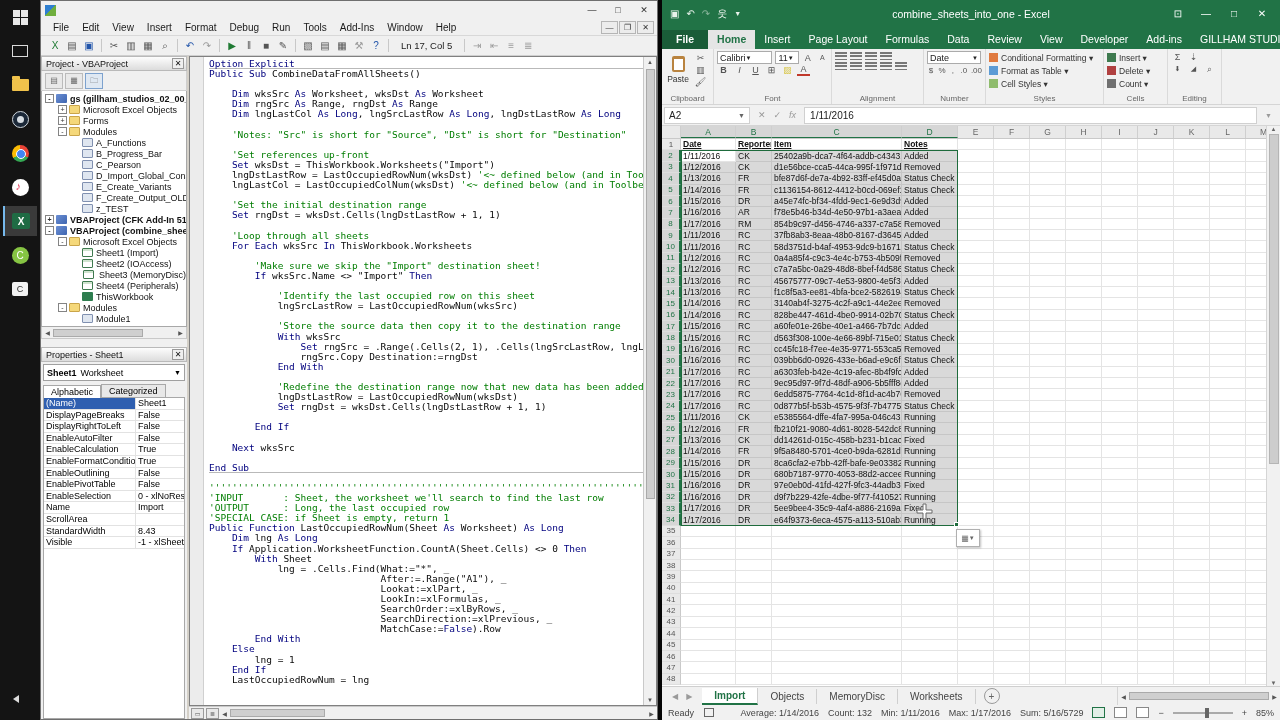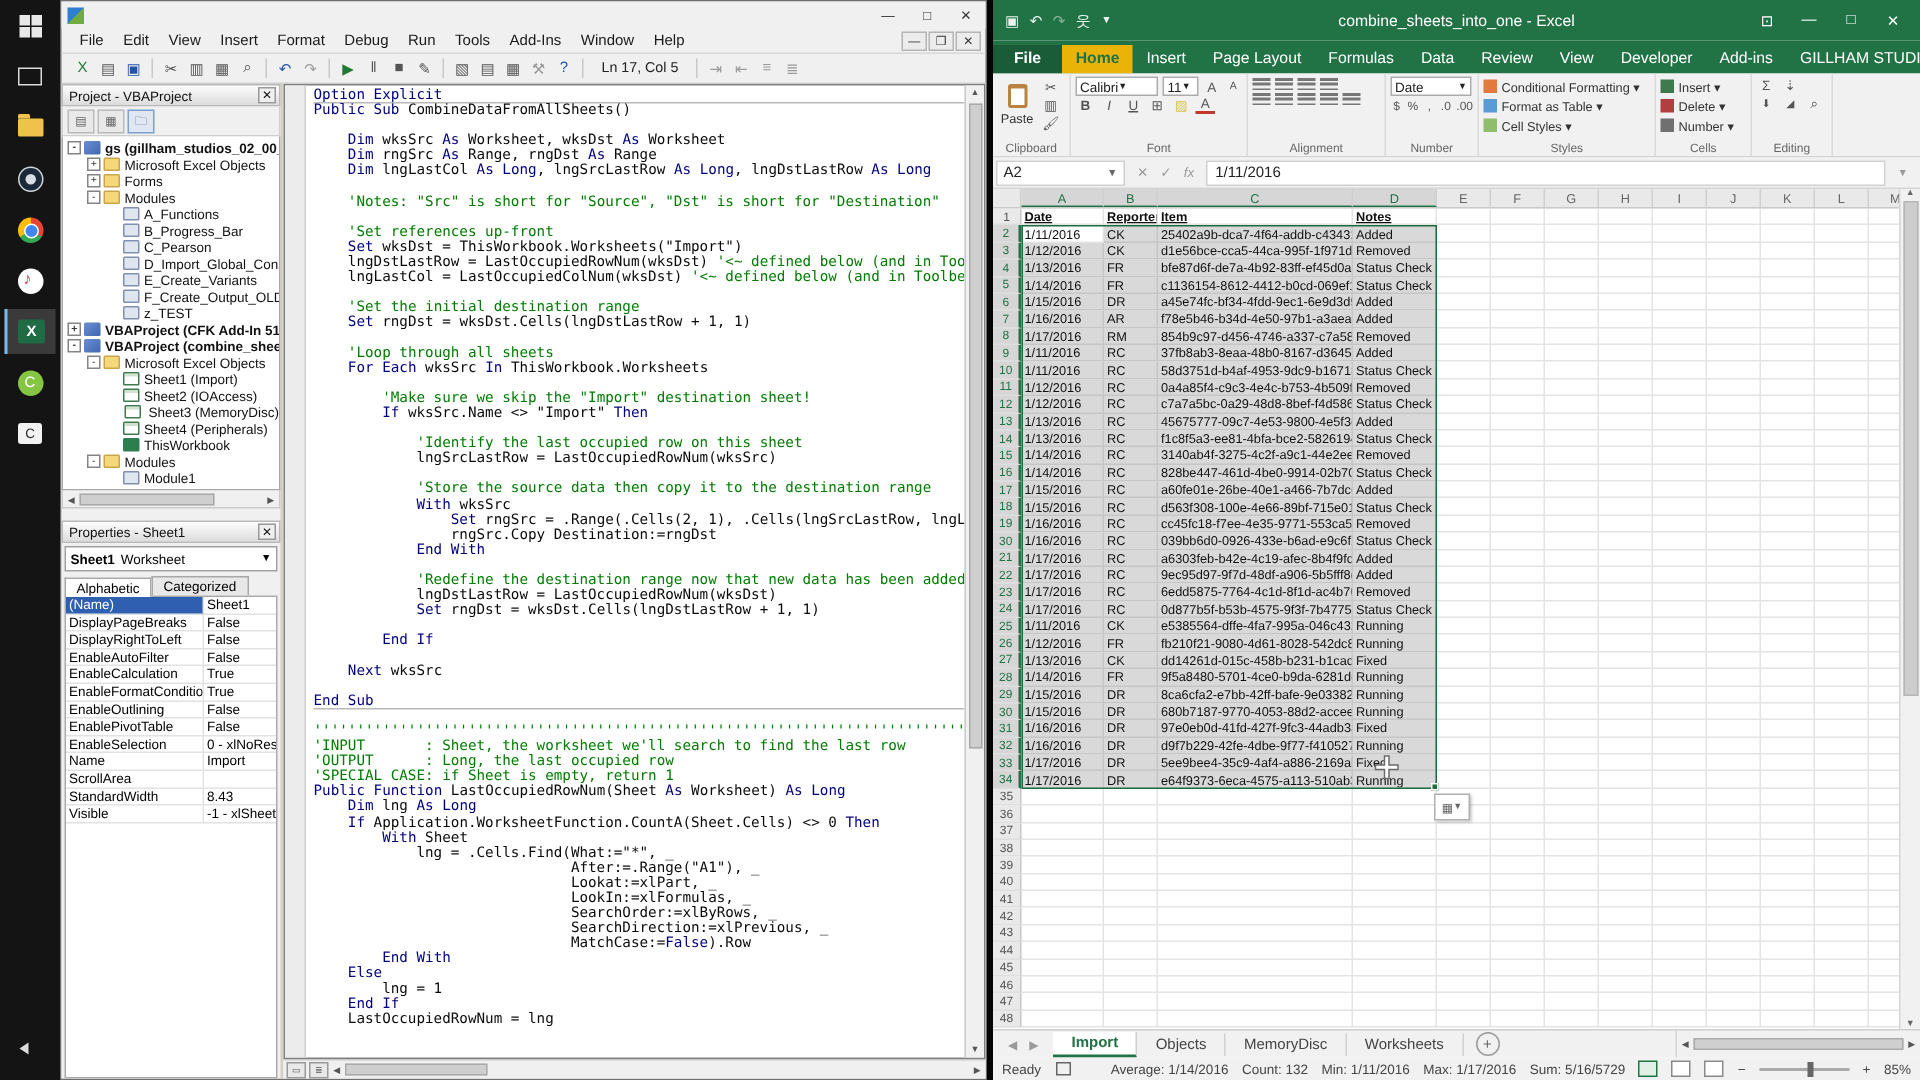--- a/index.html
+++ b/index.html
@@ -103,21 +103,21 @@
   #excel{position:absolute;left:662px;top:0;width:618px;height:720px;background:#fff;display:flex;flex-direction:column;}
   #xl-titlebar{height:27px;background:#217346;display:flex;align-items:center;color:#fff;font-size:10px;flex:0 0 auto;padding:0 4px;}
   .qat{display:flex;align-items:center;gap:7px;padding-left:4px;}
   .qat span{font-size:10px;color:#eaf3ec;}
   #xl-title{position:absolute;left:0;right:0;text-align:center;font-size:10.5px;pointer-events:none;}
   #xl-titlebar .win-btns{z-index:2;}
   #xl-titlebar .win-btn{color:#fff;width:28px;height:20px;font-size:10px;}
   #xl-tabs{height:22px;background:#217346;display:flex;align-items:flex-end;color:#fff;font-size:10.5px;flex:0 0 auto;}
   .xl-tab{padding:3px 9px 4px;white-space:nowrap;}
   .xl-tab.file{background:#1a5c38;font-weight:bold;padding:3px 14px 4px;}
-  .xl-tab.active{background:#eab308;color:#217346;font-weight:bold;}
+  .xl-tab.active{background:#e5e5e5;color:#217346;font-weight:bold;}
   #xl-ribbon{height:56px;background:#f1f1f1;border-bottom:1px solid #d5d5d5;display:flex;flex:0 0 auto;font-size:8.5px;color:#444;}
   .rgroup{display:flex;flex-direction:column;border-right:1px solid #dadada;padding:2px 3px 0;position:relative;}
   .rgroup .glabel{margin-top:auto;text-align:center;font-size:8px;color:#666;padding-bottom:1px;}
   .rrow{display:flex;align-items:center;gap:3px;}
   .paste-big{width:26px;height:38px;display:flex;flex-direction:column;align-items:center;justify-content:center;font-size:8.5px;color:#333;}
   .clip{width:13px;height:16px;background:#b9833f;border-radius:2px;position:relative;margin-bottom:2px;}
   .clip:after{content:"";position:absolute;left:2px;top:3px;width:9px;height:11px;background:#fff;}
   .fontbox{border:1px solid #ababab;background:#fff;font-size:9px;color:#222;padding:0 2px;height:13px;display:flex;align-items:center;}
   .rib-ic{width:13px;height:12px;display:flex;align-items:center;justify-content:center;font-size:9px;color:#555;}
   .al-ic{width:12px;height:10px;display:flex;flex-direction:column;justify-content:space-between;padding:1px 0;}
@@ -716,21 +716,21 @@
           <div class="styles-item">
             <div class="sq" style="background: rgb(63, 122, 79);"></div>
             <span>Insert ▾</span>
           </div>
           <div class="styles-item">
             <div class="sq" style="background: rgb(176, 64, 64);"></div>
             <span>Delete ▾</span>
           </div>
           <div class="styles-item">
             <div class="sq" style="background: rgb(112, 112, 112);"></div>
-            <span>Number ▾</span>
+            <span>Count ▾</span>
           </div>
           <div class="glabel">Cells</div>
         </div>
         <div class="rgroup" style="width: 54px;">
           <div class="rrow">
             <div class="rib-ic">Σ</div>
             <div class="rib-ic">⇣</div>
           </div>
           <div class="rrow">
             <div class="rib-ic" style="font-size: 7px;">⬇</div>

